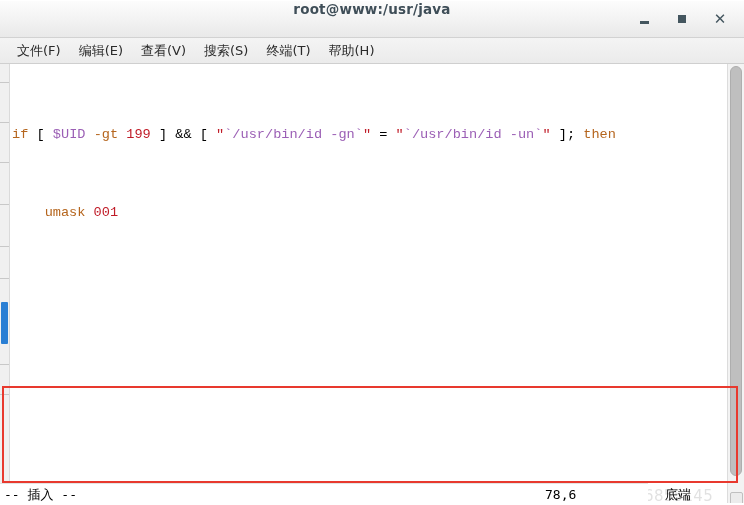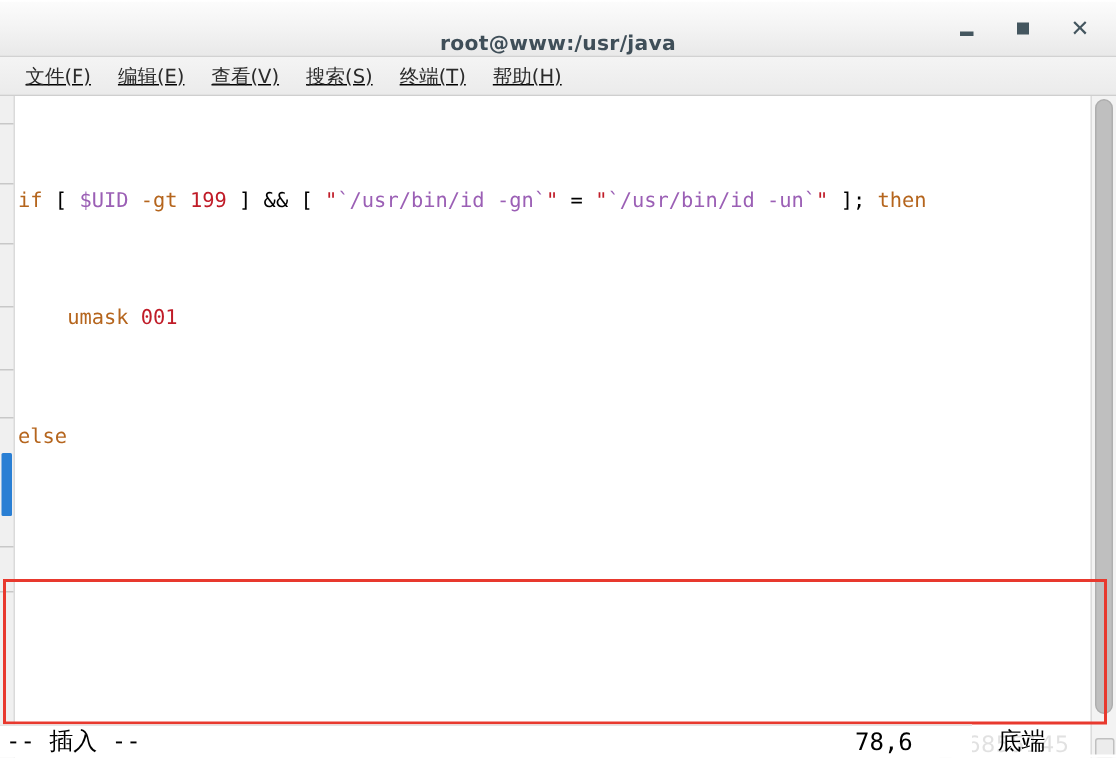--- a/index.html
+++ b/index.html
@@ -18,21 +18,21 @@
   }
 
   
   #titlebar {
     position: relative;
     height: 36px;
     background: linear-gradient(to bottom, #fcfcfc 0%, #f2f2f2 55%, #e9e9e9 100%);
     border-bottom: 1px solid #d2d2d2;
     border-top: 1px solid #ffffff;
     display: flex;
-    align-items: flex-end;
+    align-items: flex-start;
     justify-content: center;
   }
   #title-text {
     font-size: 13.5px;
     color: #3f4e58;
     font-weight: bold;
     letter-spacing: 0.2px;
     user-select: none;
   }
   #winbuttons {
@@ -72,21 +72,20 @@
 
   
   #menubar {
     height: 26px;
     background: linear-gradient(to bottom, #f4f4f4 0%, #ebebeb 100%);
     border-bottom: 1px solid #cfcfcf;
     display: flex;
     align-items: center;
     padding-left: 8px;
     box-sizing: border-box;
-    text-decoration: underline;
   }
   .menu-item {
     font-size: 13px;
     color: #2b2b2b;
     padding: 2px 9px;
     cursor: default;
     white-space: nowrap;
     user-select: none;
   }
 
@@ -154,21 +153,21 @@
   
   #code {
     position: relative;
     padding: 2px 0 0 2px;
     font-family: "DejaVu Sans Mono", "Liberation Mono", monospace;
     font-size: 13.6px;
     line-height: 19.6px;
     white-space: pre;
     color: #000000;
   }
-  .line { height: 19.6px; white-space: pre; }
+  .line { height: 19.6px; white-space: pre; font-family: Liberation Mono, monospace; }
 
   
   .kw      { color: #b5651d; }            
   .num     { color: #c01c28; }            
   .var     { color: #9b5fb5; }            
   .str     { color: #c01c28; }            
   .strv    { color: #9b5fb5; }            
   .plain   { color: #000000; }
 
   
@@ -194,30 +193,30 @@
 
   
   #statusline {
     position: absolute;
     left: 0; bottom: 0;
     width: 648px;
     height: 22px;
     background: #ffffff;
     border-top: 1px solid #e4e4e4;
     font-family: "DejaVu Sans Mono", "Liberation Mono", monospace;
-    font-size: 16px;
+    font-size: 13px;
     color: #000000;
     display: flex;
     align-items: center;
     box-sizing: border-box;
   }
   #status-mode { padding-left: 4px; white-space: pre; }
   #status-pos {
     position: absolute;
-    left: 570px;
+    left: 545px;
     white-space: pre;
   }
   #status-loc {
     position: absolute;
     left: 665px;
     white-space: pre;
   }
   #bottom-edge {
     position: absolute;
     left: 0; bottom: 0; width: 744px; height: 2px;
@@ -267,21 +266,20 @@
       <div class="trackmark" style="top:330px;"></div>
     </div>
 
     <div id="screen">
       <div id="code">
 
         <div class="line"><span class="kw">if</span><span class="plain"> [ </span><span class="var">$UID</span><span class="plain"> </span><span class="kw">-gt</span><span class="plain"> </span><span class="num">199</span><span class="plain"> ] &amp;&amp; [ </span><span class="str">"</span><span class="strv">`/usr/bin/id -gn`</span><span class="str">"</span><span class="plain"> = </span><span class="str">"</span><span class="strv">`/usr/bin/id -un`</span><span class="str">"</span><span class="plain"> ]; </span><span class="kw">then</span></div>
 
         <div class="line"><span class="plain">    </span><span class="kw">umask</span><span class="plain"> </span><span class="num">001</span></div>
 
-        <div class="line"><span class="kw">else</span></div>
 
 
 
         
 
         
 
         
 
         

